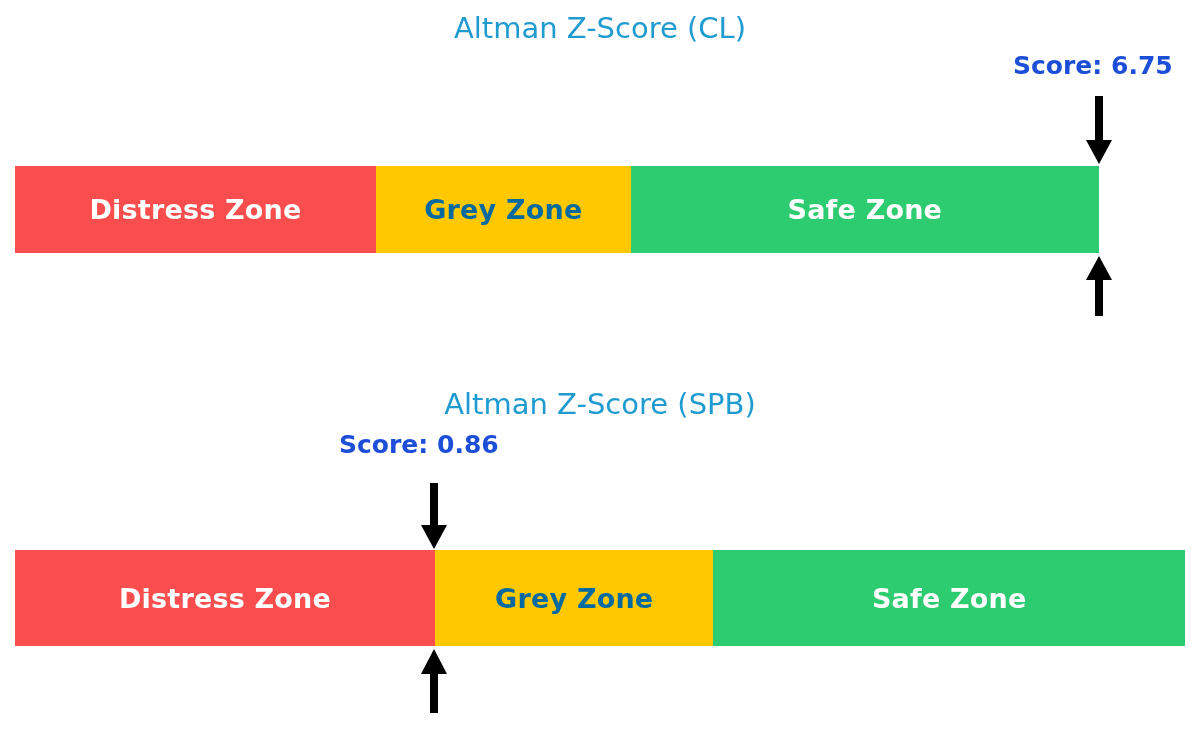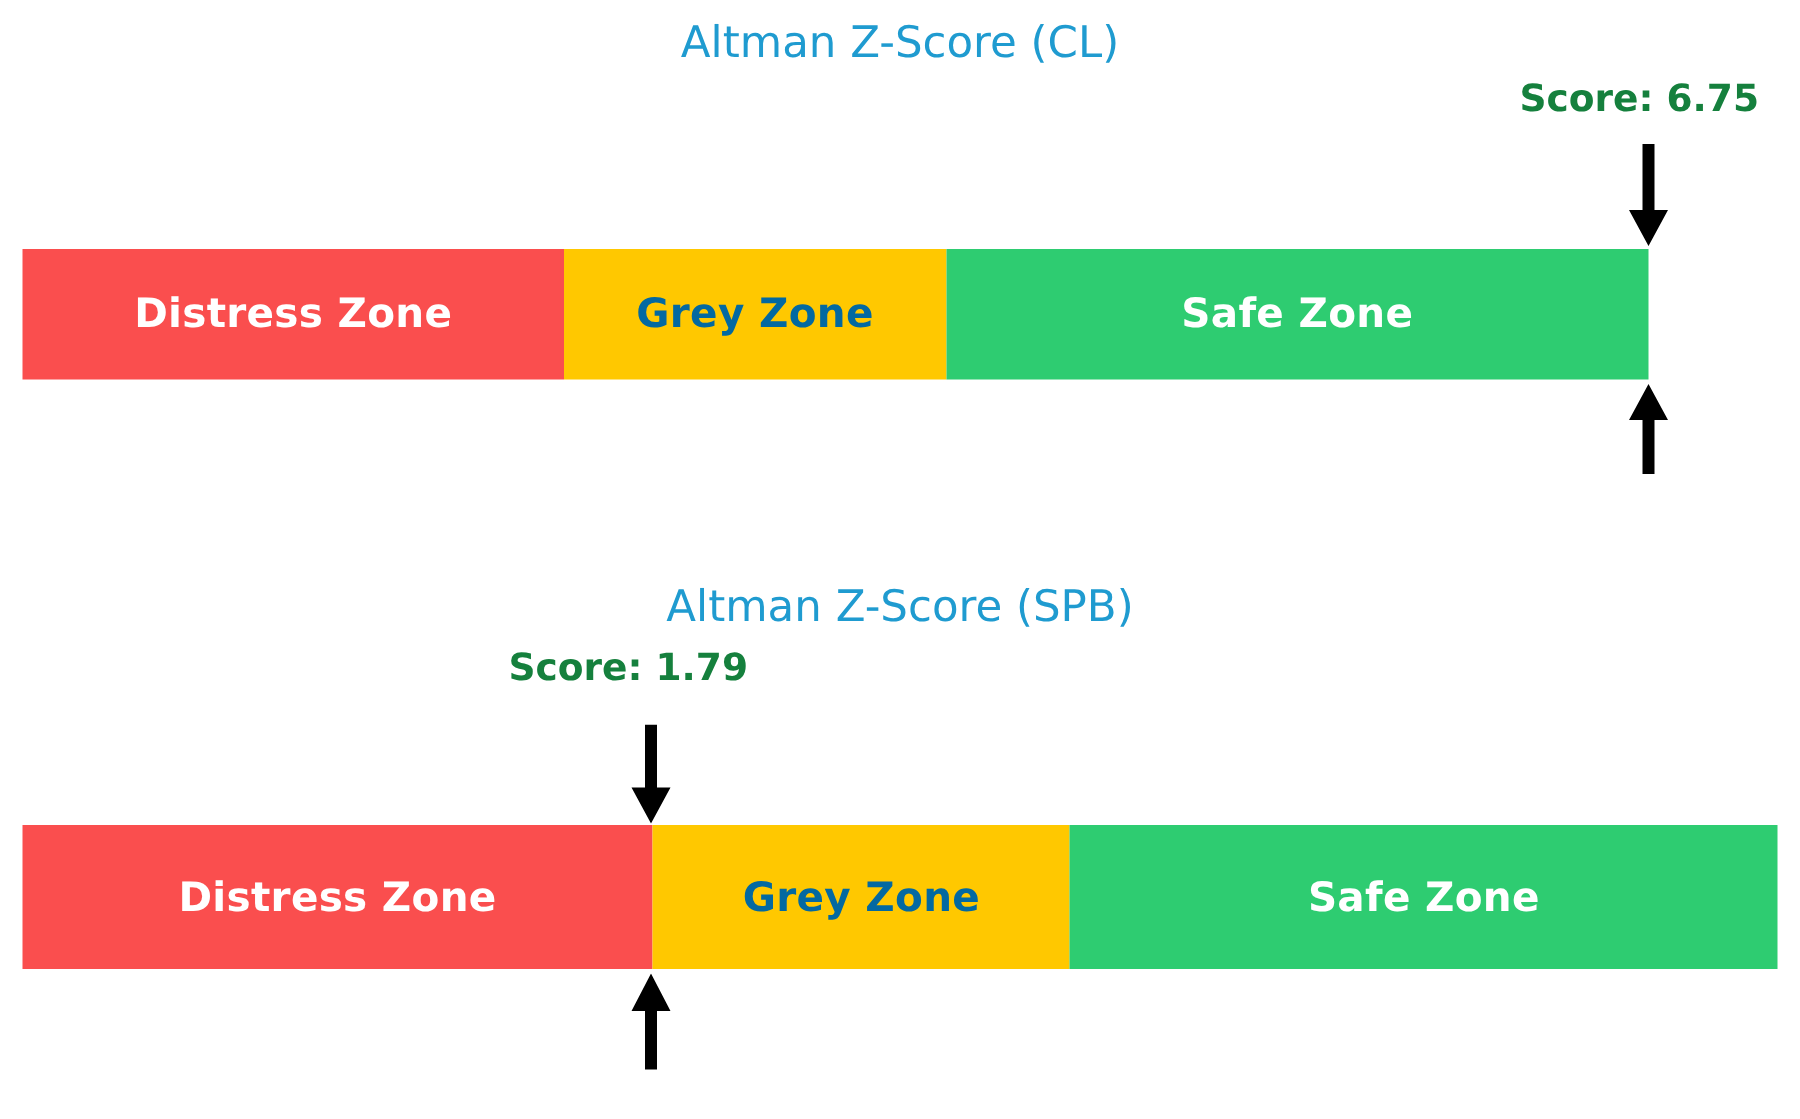--- a/index.html
+++ b/index.html
@@ -31,21 +31,21 @@
     font-weight: 400;
     font-family: "DejaVu Sans", sans-serif;
     letter-spacing: 0px;
     white-space: nowrap;
   }
   #chart-cl .chart-title { top: 11px; }
   #chart-spb .chart-title { top: 12px; }
 
   .score-label {
     position: absolute;
-    color: #15803d;
+    color: #1d4ed8;
     font-size: 25px;
     font-weight: bold;
     font-family: "DejaVu Sans", sans-serif;
     white-space: nowrap;
   }
 
   .bar-track {
     position: absolute;
     display: flex;
     flex-direction: row;
@@ -107,21 +107,21 @@
       <polygon points="14,0 27,24 18,24 18,60 10,60 10,24 1,24" fill="#000000"></polygon>
     </svg>
   </div>
 
 </div>
 
 <div class="chart" id="chart-spb">
 
   <div class="chart-title">Altman Z-Score (SPB)</div>
 
-  <div class="score-label" style="left: 339px; top: 55px;">Score: 1.79</div>
+  <div class="score-label" style="left: 339px; top: 55px;">Score: 0.86</div>
 
   <div class="arrow" style="left: 420px; top: 108px;">
     <svg width="28" height="68" viewBox="0 0 28 68">
       <polygon points="10,0 18,0 18,42 27,42 14,66 1,42 10,42" fill="#000000"></polygon>
     </svg>
   </div>
 
   <div class="bar-track" style="left: 15px; top: 175px; width: 1170px; height: 96px;">
     <div class="zone distress" style="width: 35.9%; background: #fa4e4e;">
       <span class="zone-label">Distress Zone</span>

